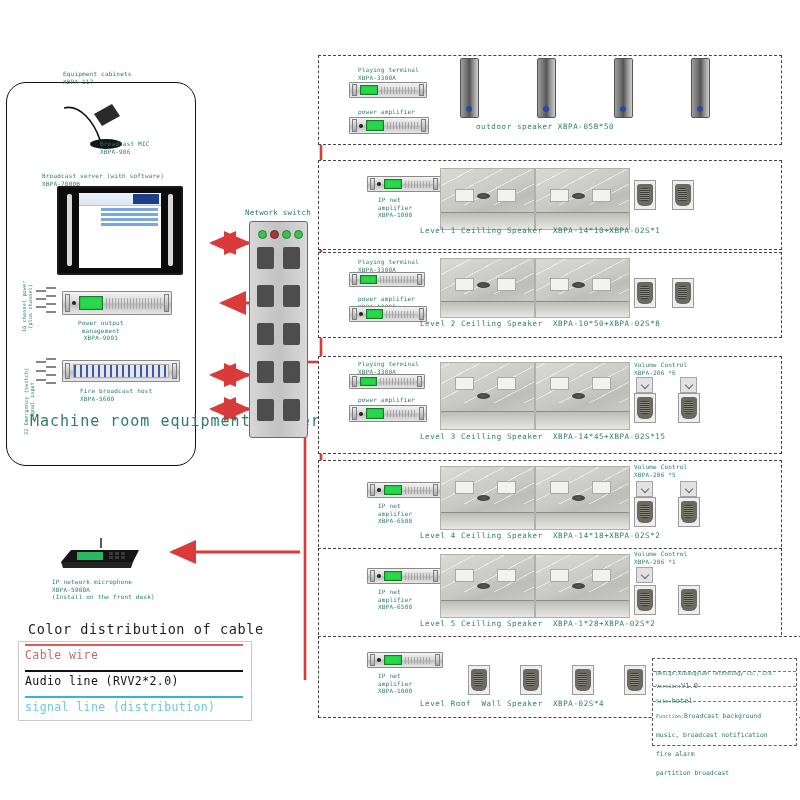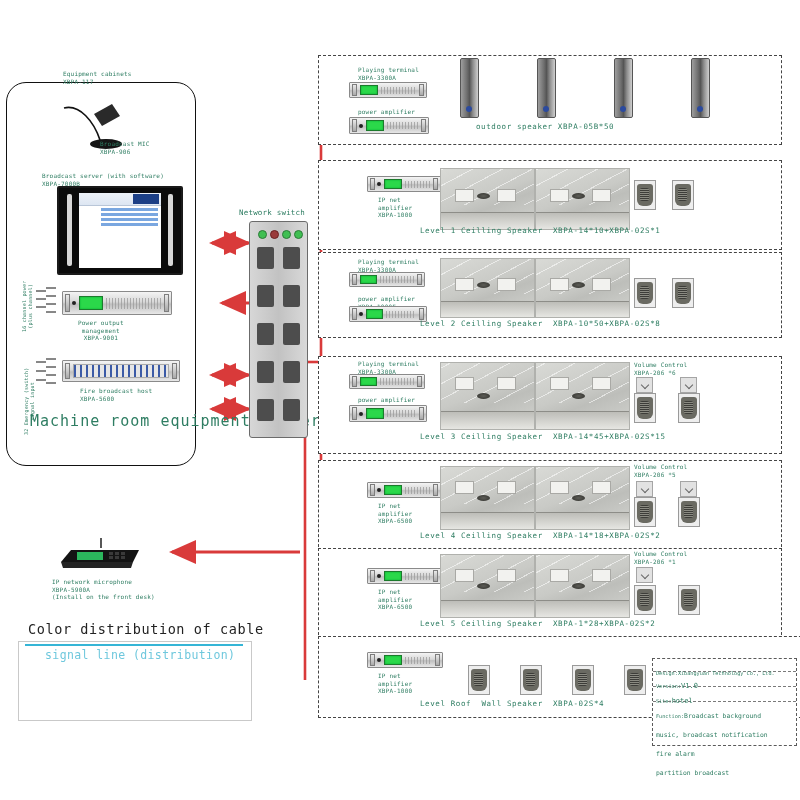--- a/index.html
+++ b/index.html
@@ -215,21 +215,21 @@
 <svg style="position:absolute;left:34px;top:356px;width:34px;height:34px;">
   <g stroke="#111" stroke-width="1" fill="none">
     <path d="M2,6 h10 M2,15 h10 M2,24 h10"></path>
     <path d="M12,3 h10 M12,11 h10 M12,19 h10 M12,27 h10"></path>
   </g>
 </svg>
 
 <div class="big" style="position:absolute;left:30px;top:410px;">Machine room
 equipment center</div>
 
-<div class="lbl" style="left:239px;top:208px;font-size:7.5px;">Network switch</div>
+<div class="lbl" style="left:245px;top:208px;font-size:7.5px;">Network switch</div>
 <div id="net-switch">
   <div class="sw-led" style="left:8px;top:8px;"></div>
   <div class="sw-led" style="left:20px;top:8px;background:#9a3b3b;border-color:#6a2222;"></div>
   <div class="sw-led" style="left:32px;top:8px;"></div>
   <div class="sw-led" style="left:44px;top:8px;"></div>
   <div class="sw-port" style="left:7px;top:25px;"></div>   
     <div class="sw-port" style="left:33px;top:25px;"></div>
   <div class="sw-port" style="left:7px;top:63px;"></div>   
     <div class="sw-port" style="left:33px;top:63px;"></div>
   <div class="sw-port" style="left:7px;top:101px;"></div>  
@@ -497,22 +497,30 @@
   </div>
 <div class="wall-spk" style="left:624px;top:665px;">
   <div class="body"></div>
     <div class="grill"></div>
   </div>
 <div class="zonetitle" style="left:420px;top:699px;">Level Roof  Wall Speaker  XBPA-02S*4</div>
 
 <div style="position:absolute;left:28px;top:621px;font-size:13.5px;color:#222;letter-spacing:.6px;">Color distribution of cable</div>
 <div id="legend-box">
   <div class="legend-row">
+    <div class="bar" style="background:#e05a5a;"></div>
+    <div class="txt" style="color:#c46b6b;">Cable wire</div>
+  </div>
+  <div class="legend-row">
+    <div class="bar" style="background:#111;"></div>
+    <div class="txt" style="color:#111;">Audio line (RVV2*2.0)</div>
+  </div>
+  <div class="legend-row">
     <div class="bar" style="background:#35b5d6;"></div>
-    <div class="txt" style="color:#6fc8dd;margin-left:20px;">signal line (distribution)</div>
+    <div class="txt" style="color:#6fc8dd;">signal line (distribution)</div>
   </div>
 </div>
 
 <div id="info-box">
   <div class="irow" style="height:13px;">
     <span class="ikey">Design:</span><span class="ikey">Xibangyuan Technology Co., Ltd.</span>
   </div>
   <div class="irow" style="height:15px;">
     <span class="ikey">Version:</span><span class="ival">V1.0</span>
   </div>

